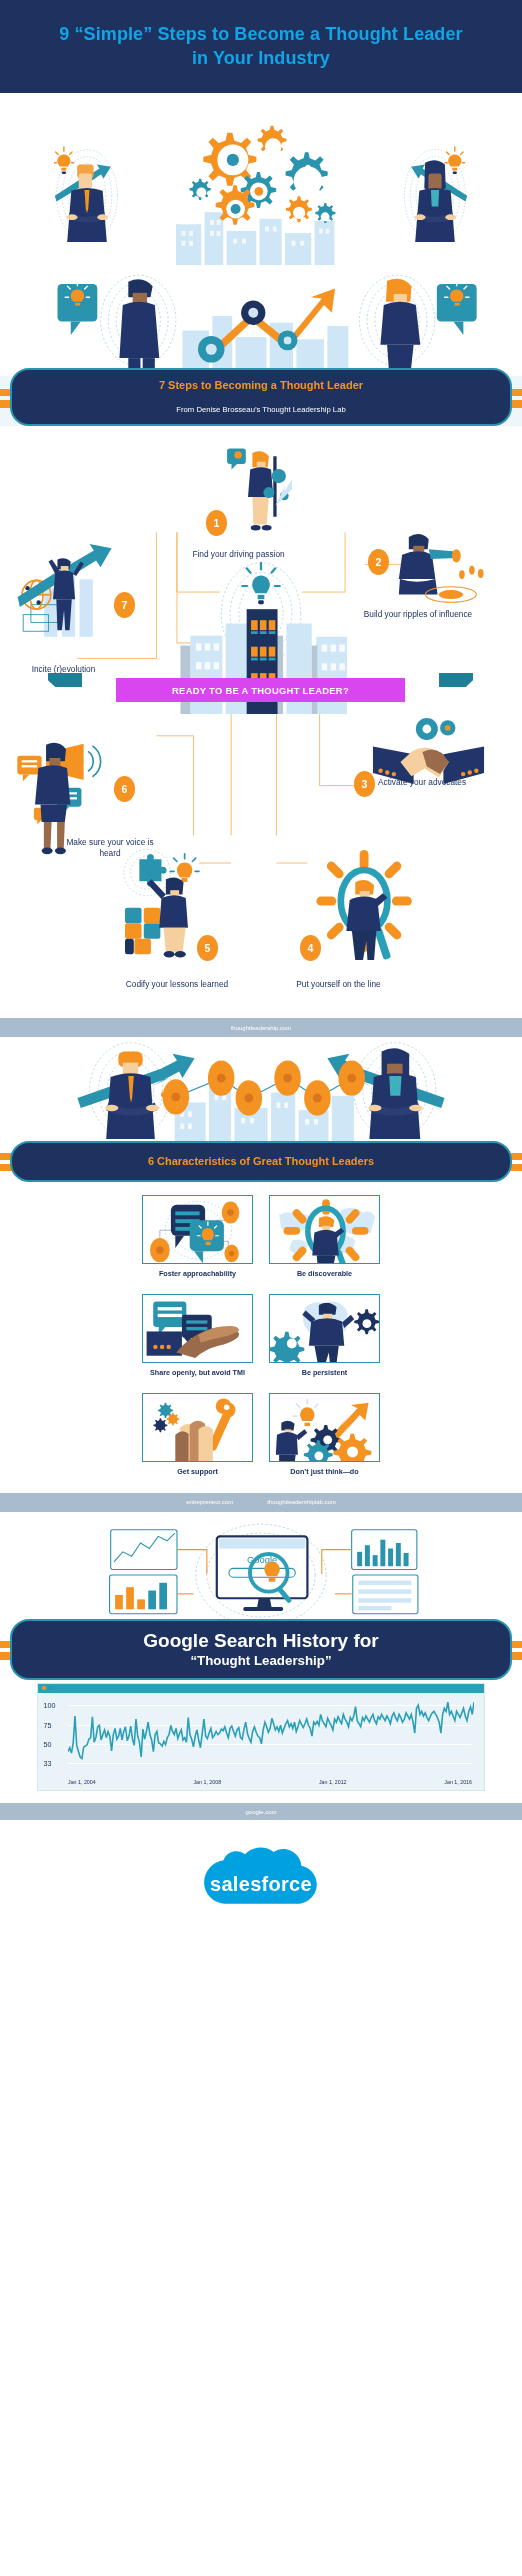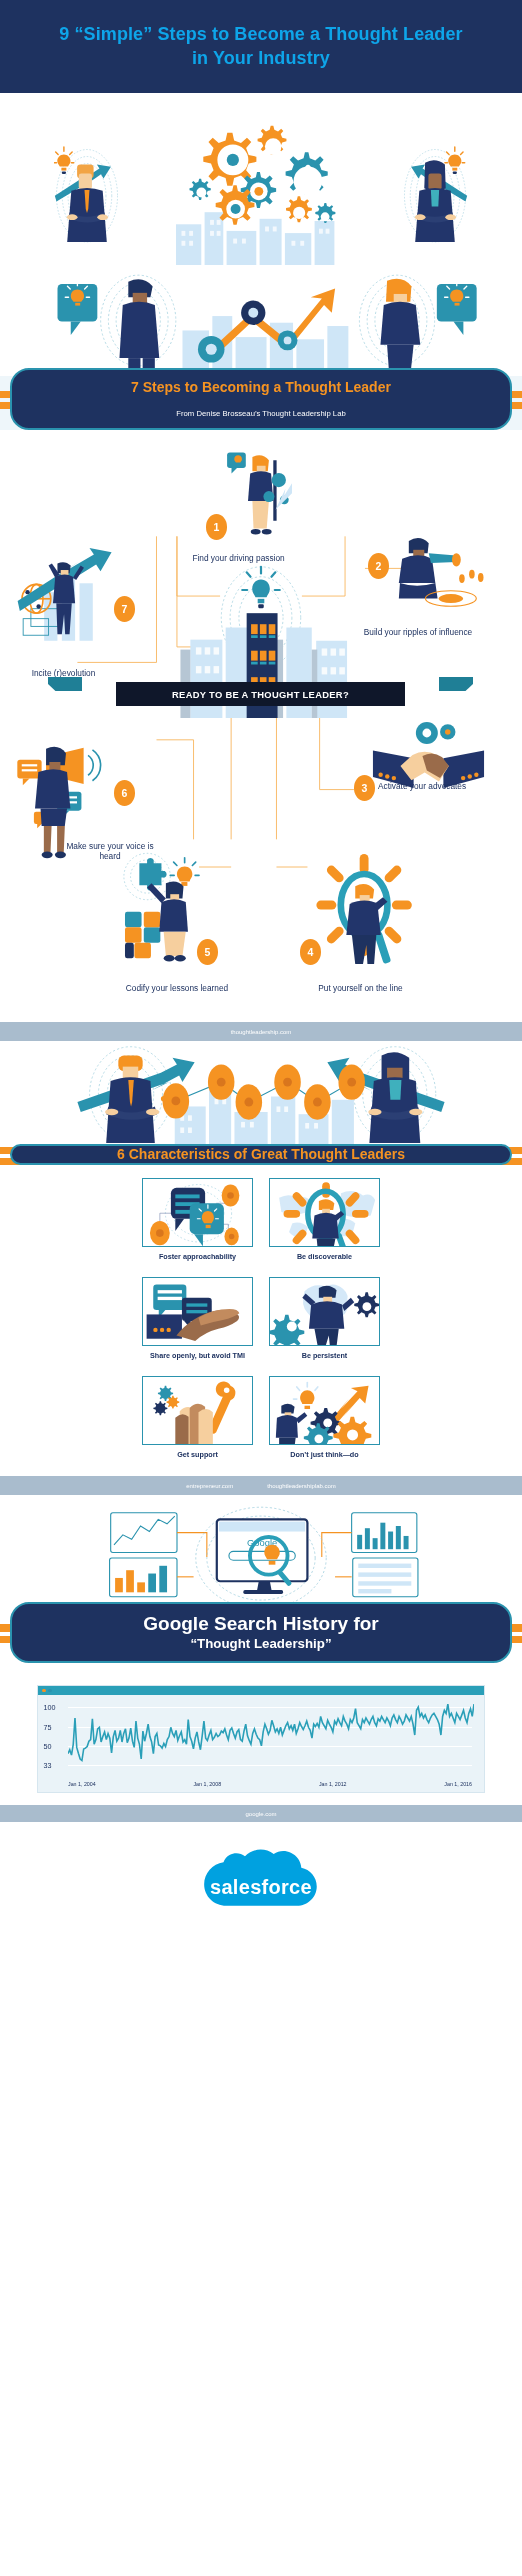--- a/index.html
+++ b/index.html
@@ -45,21 +45,21 @@
   .banner {
     position:relative;
     background:#1e3260;
     border:2.8px solid #2a93ae;
     border-radius:19px;
     padding:8.9px 39px 10px;
     text-align:center;
     z-index:3;
   }
   .banner .b-title {
-    color:#f59322; font-size:14px; font-weight:bold; line-height:1.2;
+    color:#f59322; font-size:11px; font-weight:bold; line-height:1.2;
   }
   .banner .b-sub { color:#ffffff; font-size:7.7px; margin-top:13px; }
   .tab-left, .tab-right {
     position:absolute; top:50%; transform:translateY(-50%);
     width:35px; height:24px; z-index:1;
   }
   .tab-left { left:-4.4px; }
   .tab-right { right:-4.4px; }
   .tab-left span, .tab-right span {
     display:block; height:7.2px; background:#f59322; border-radius:1.7px; margin:3.9px 0;
@@ -74,21 +74,21 @@
     z-index:6;
   }
   .steplabel {
     position:absolute; color:#1e3260; font-size:8.3px; line-height:1.25;
     z-index:6; text-align:center;
   }
   .illus { position:absolute; z-index:4; }
 
   .ribbon-wrap { position:absolute; left:77px; top:252px; width:367px; z-index:7; }
   .ribbon {
-    position:relative; background:#0f172a; height:24px;
+    position:relative; background:#d946ef; height:24px;
     display:flex; align-items:center; justify-content:center;
     color:#fff; font-size:9.4px; font-weight:bold; letter-spacing:0.3px;
     margin:0 39px;
   }
   .ribbon-tail {
     position:absolute; top:-5.5px; width:34px; height:14.4px; background:#1f7f96;
   }
   .rt-l { left:-29px; clip-path: polygon(0 0, 100% 0, 100% 100%, 22% 100%, 0 52%); }
   .rt-r { right:-29px; clip-path: polygon(0 0, 100% 0, 100% 52%, 78% 100%, 0 100%); }
 
@@ -111,21 +111,21 @@
     position:relative; overflow:hidden;
   }
   .card-label { font-size:7.2px; font-weight:bold; color:#1e3260; margin-top:5px; }
 
   
   .google-sec { background:#ffffff; position:relative; padding-top:10px; }
   .monitor-wrap { position:relative; height:105px; }
 
   
   .chart-card {
-    margin:22px auto 0; width:448px; background:#eaf3f8;
+    margin:3px auto 0; width:448px; background:#eaf3f8;
     border:0.6px solid #d6e6ef;
   }
   .chart-top {
     height:8.9px; background:#2a9fb8; display:flex; align-items:center; padding-left:4.4px; gap:2.8px;
   }
   .tdot { width:3.3px; height:3.3px; border-radius:50%; }
   .chart-body { position:relative; height:84px; padding:6.6px 12px 0 30px; }
   .ylabel {
     position:absolute; left:5.5px; font-size:7.2px; color:#1e3260; transform:translateY(-50%);
   }
@@ -416,21 +416,21 @@
           <circle cx="96" cy="56" r="13"></circle>
             <circle cx="78" cy="86" r="10"></circle>
             <circle cx="106" cy="92" r="8"></circle>
         </g>
         <path d="M90 110 l18-38 -2 12 14-22 2 16 z" fill="#cfe6f7"></path>
       </svg>
 
       <div class="stepnum" style="left:368px;top:123px">
         <span>2</span>
       </div>
-      <div class="steplabel" style="left:349px;top:197px;width:138px">Build your ripples of influence</div>
+      <div class="steplabel" style="left:349px;top:183px;width:138px">Build your ripples of influence</div>
       <svg class="illus" style="left:392px;top:101px;width:100px;height:83px" viewBox="0 0 180 150">
         <path d="M30 18 q20-12 36 4 l-2 18 -34 0z" fill="#1e3260"></path>
         <rect x="38" y="34" width="20" height="16" fill="#9a6b4a"></rect>
         <path d="M18 50 q30-12 54 0 l6 44 h-66z" fill="#22356b"></path>
         <path d="M14 94 q30 10 64 0 l4 28 -70 0z" fill="#22356b"></path>
         <path d="M66 40 l44 4 6 12 -46 2z" fill="#2a93ae"></path>
         <ellipse cx="116" cy="52" rx="8" ry="12" fill="#f59322"></ellipse>
         <g>
           <ellipse cx="106" cy="122" rx="46" ry="14" fill="none" stroke="#f59322" stroke-width="2"></ellipse>
           <ellipse cx="106" cy="122" rx="22" ry="8" fill="#f59322"></ellipse>
@@ -651,21 +651,21 @@
           <path d="M84 96 l-26-28 8-8 26 28z" fill="#22356b"></path>
           <path d="M88 148 h40 l-6 44 h-30z" fill="#f6cf9e"></path>
           <ellipse cx="98" cy="196" rx="10" ry="6" fill="#1e3260"></ellipse>
           <ellipse cx="118" cy="196" rx="10" ry="6" fill="#1e3260"></ellipse>
         </g>
       </svg>
 
       <div class="stepnum" style="left:300px;top:509px">
         <span>4</span>
       </div>
-      <div class="steplabel" style="left:294px;top:553px;width:133px">Put yourself on the line</div>
+      <div class="steplabel" style="left:272px;top:553px;width:133px">Put yourself on the line</div>
       <svg class="illus" style="left:313px;top:424px;width:100px;height:111px" viewBox="0 0 180 200">
         <g fill="#f59322">
           <rect x="84" y="0" width="16" height="36" rx="8"></rect>
           <rect x="32" y="18" width="16" height="36" rx="8" transform="rotate(-45 40 36)"></rect>
           <rect x="136" y="18" width="16" height="36" rx="8" transform="rotate(45 144 36)"></rect>
           <rect x="6" y="84" width="36" height="16" rx="8"></rect>
           <rect x="142" y="84" width="36" height="16" rx="8"></rect>
           <rect x="32" y="128" width="16" height="36" rx="8" transform="rotate(45 40 146)"></rect>
           <rect x="136" y="128" width="16" height="36" rx="8" transform="rotate(-45 144 146)"></rect>
           <rect x="84" y="148" width="16" height="36" rx="8"></rect>
@@ -767,21 +767,21 @@
 
     <div class="banner-wrap">
       <div class="tab-left">
           <span></span>
           <span></span>
         </div>
       <div class="tab-right">
           <span></span>
           <span></span>
         </div>
-      <div class="banner" style="padding:0 39px;">
+      <div class="banner" style="padding:12px 39px;">
         <div class="b-title">6 Characteristics of Great Thought Leaders</div>
       </div>
     </div>
 
     <div class="grid-sec">
       <div class="grid">
 
         <div class="card">
           <div class="card-box">
             <svg viewBox="0 0 200 125" width="111" height="69">

